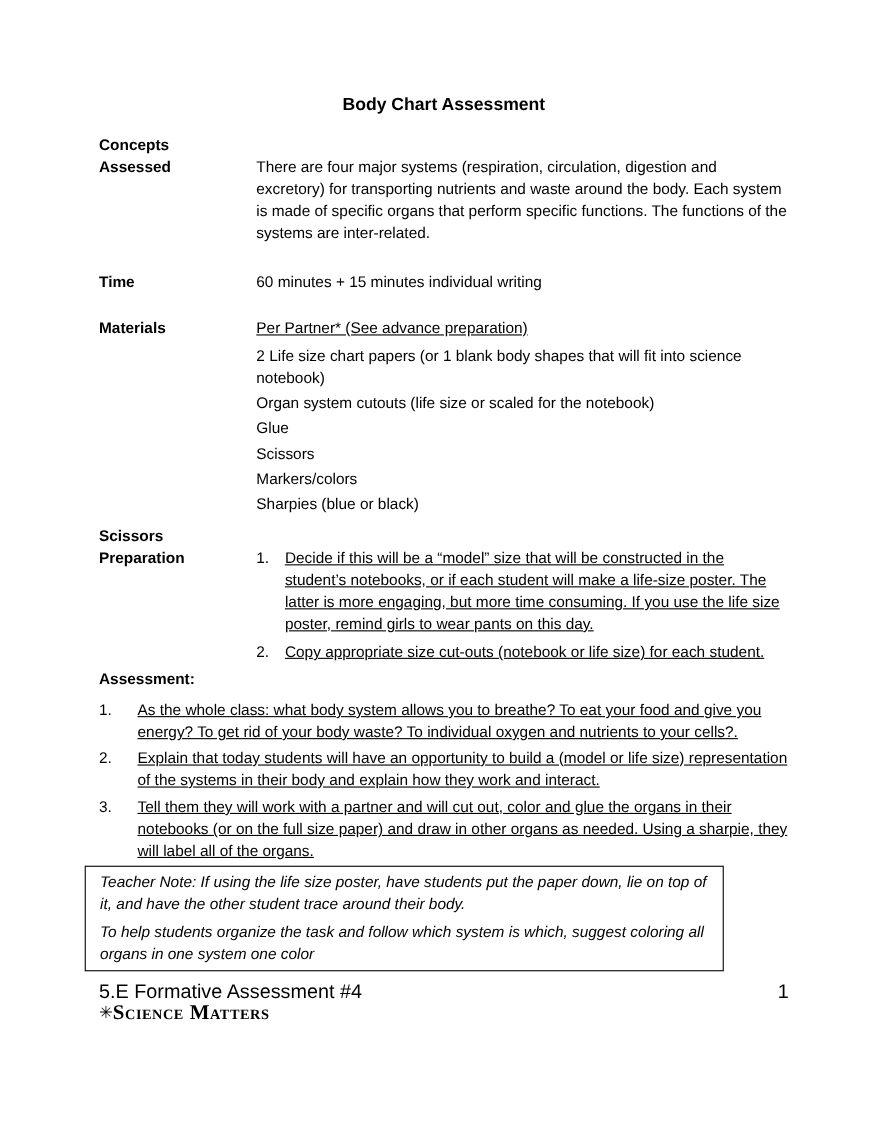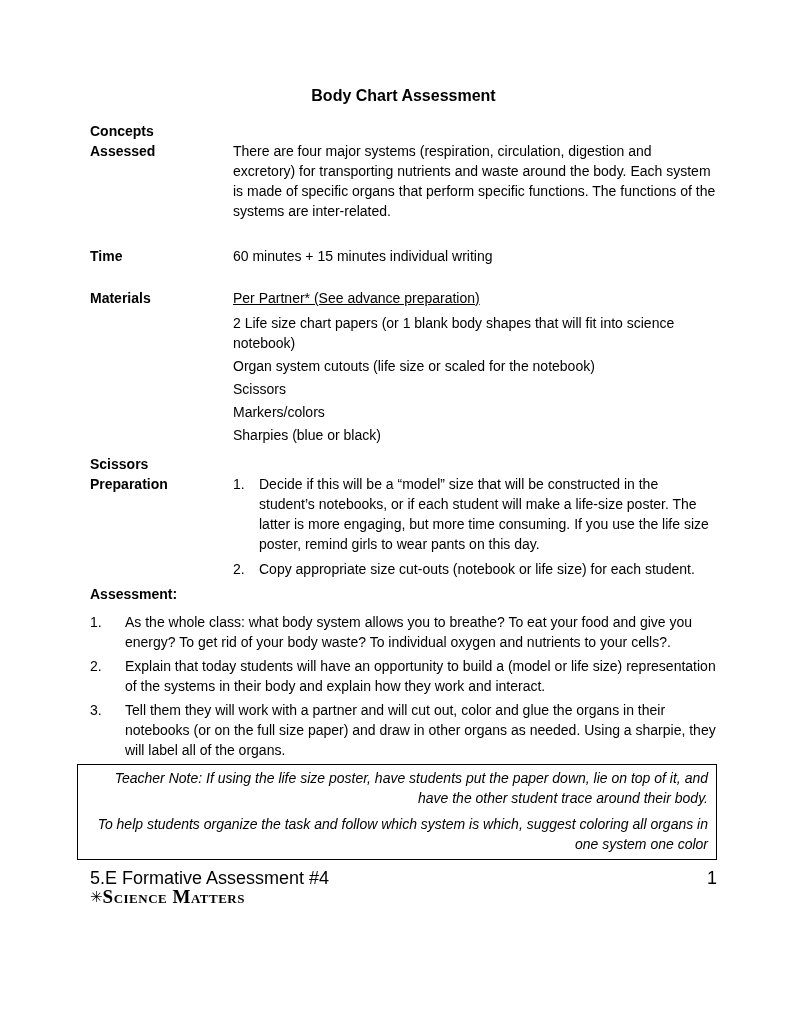--- a/index.html
+++ b/index.html
@@ -26,33 +26,32 @@
   .sec-time { margin-bottom:22px; }
   .sec-materials { margin-bottom:6px; }
   .sec-advance { margin-bottom:0; }
 
   .mat-heading { text-decoration:underline; margin-bottom:5px; }
   .mat-item { margin-bottom:3px; }
 
   .numrow { display:flex; margin-bottom:5px; }
   .numrow .num { flex:0 0 26px; }
   .numrow.proc-item .num { flex:0 0 35px; }
-  .numtext { flex:1; }
+  .numtext { flex:1;text-decoration:underline; }
 
   .proc-heading { font-weight:bold; margin-top:0; margin-bottom:8px; }
   .proc-item { margin-bottom:4px; }
 
   .note-box {
     border:1px solid #000000;
     margin-left:-13px;
-    width:640px;
+    width:581px;
     padding:3px 8px 5px 13px;
     margin-top:0;
     font-style:italic;
-    text-align:right;
   }
   .note-p { margin-bottom:6px; }
   .note-p:last-child { margin-bottom:0; }
 
   .footer-line {
     display:flex; justify-content:space-between;
     margin-top:10px; font-size:18px; line-height:16px;
   }
   .logo-line { margin-top:1px; white-space:nowrap; }
   .logo-symbol {
@@ -84,20 +83,21 @@
     <div class="label">Time</div>
     <div class="content">60 minutes + 15 minutes individual writing</div>
   </div>
 
   <div class="row sec-materials">
     <div class="label">Materials</div>
     <div class="content">
       <div class="mat-heading">Per Partner* (See advance preparation)</div>
       <div class="mat-item">2 Life size chart papers (or 1 blank body shapes that will fit into science notebook)</div>
       <div class="mat-item">Organ system cutouts (life size or scaled for the notebook)</div>
+      <div class="mat-item">Glue</div>
       <div class="mat-item">Scissors</div>
       <div class="mat-item">Markers/colors</div>
       <div class="mat-item">Sharpies (blue or black)</div>
     </div>
   </div>
 
   <div class="row sec-advance">
     <div class="label">
       <div>Scissors</div>
       <div>Preparation</div>

